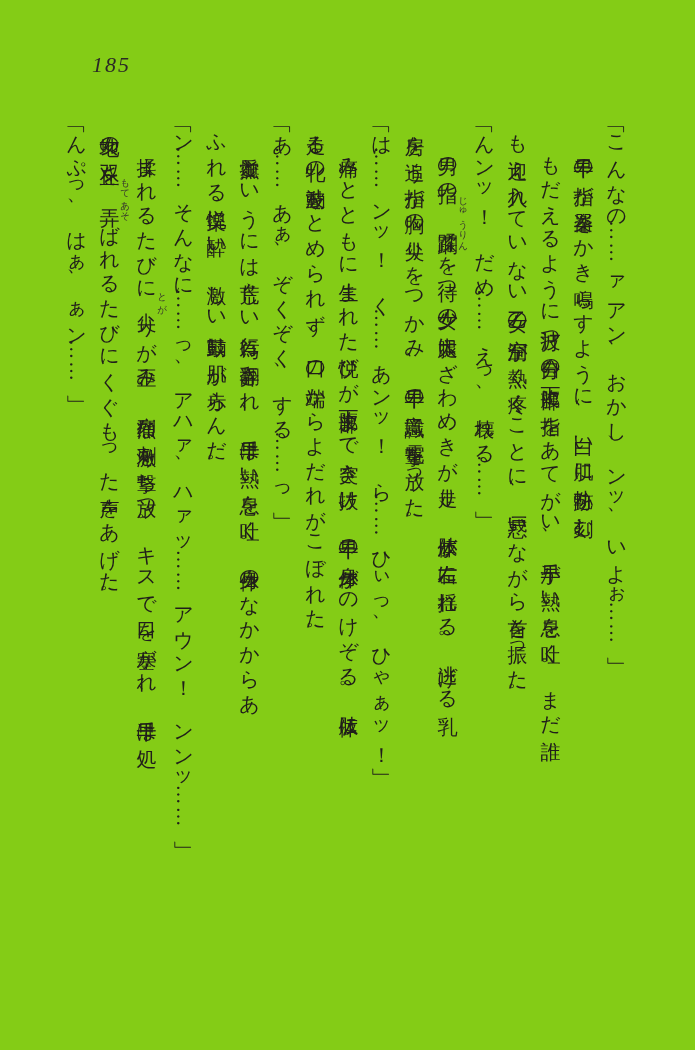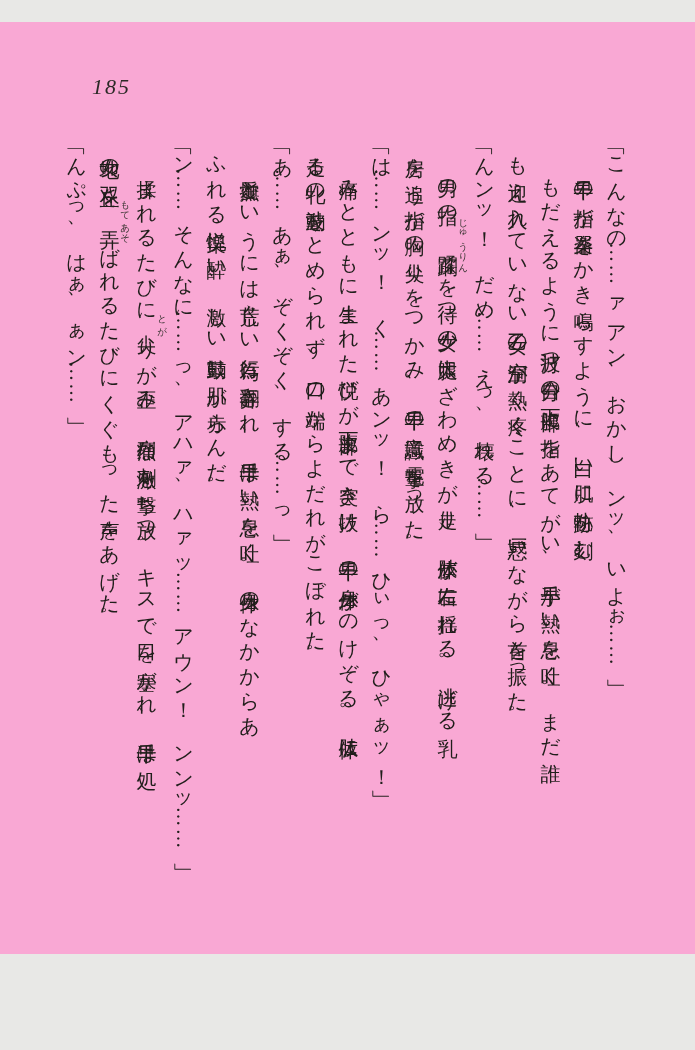--- a/index.html
+++ b/index.html
@@ -3,25 +3,24 @@
 <meta charset="utf-8">
 <style>
   html, body {
     margin: 0;
     padding: 0;
     background: #e8e8e6;
   }
   .book-page {
     position: relative;
     width: 695px;
-    height: 932px;
-    background: #f9a8d4;
+    height: 1050px;
+    background: #84cc16;
     overflow: hidden;
     font-family: "Liberation Serif", "DejaVu Serif", serif;
-    margin-top: 22px;
   }
   .page-number {
     position: absolute;
     top: 52px;
     left: 92px;
     font-size: 22px;
     font-style: italic;
     letter-spacing: 2px;
     color: #2b2926;
   }

